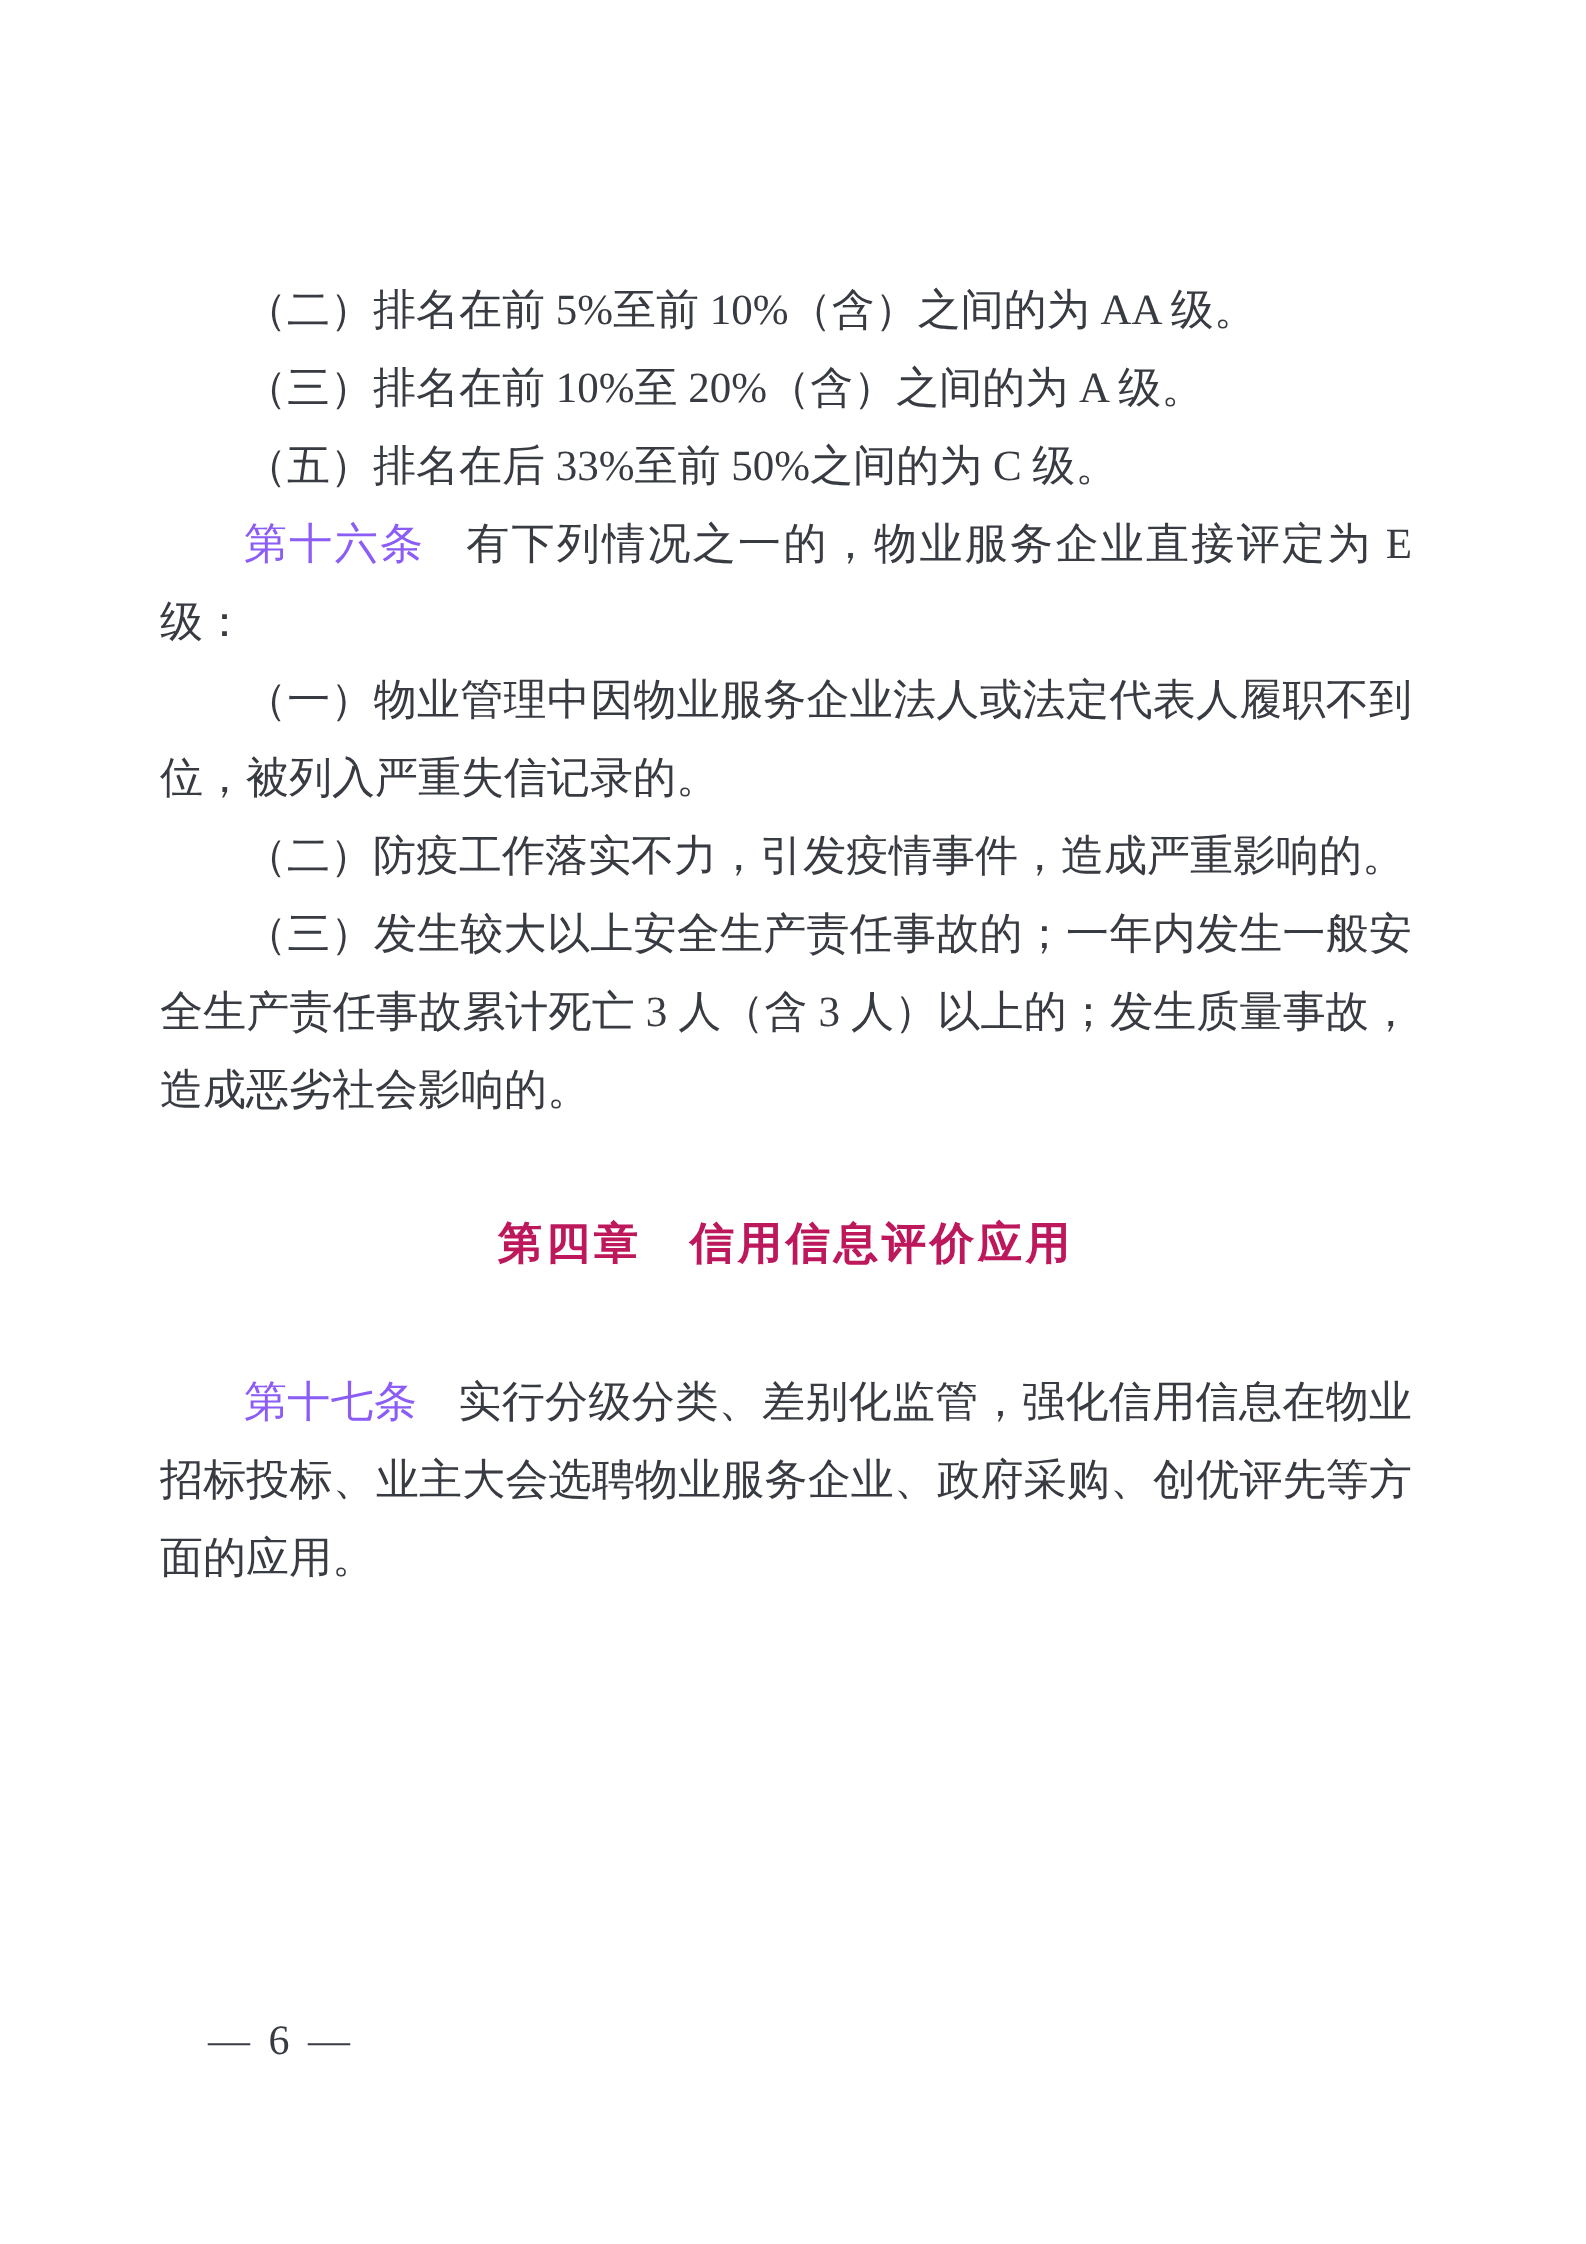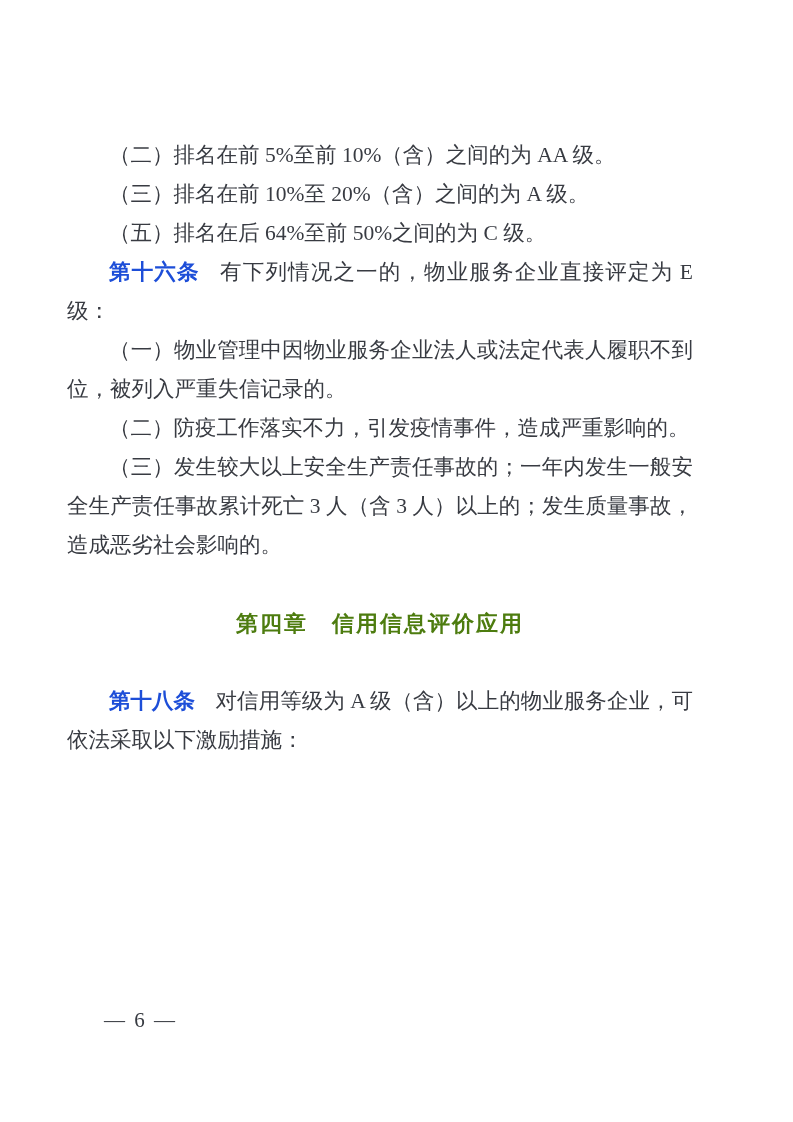--- a/index.html
+++ b/index.html
@@ -8,73 +8,73 @@
     width: 793px;
     height: 1122px;
     background: #ffffff;
     font-family: "Liberation Serif", serif;
     color: #383b42;
     overflow: hidden;
   }
   .content {
     position: absolute;
     top: 136px;
-    left: 67px;
+    left: 80px;
     width: 626px;
     font-size: 21.5px;
     line-height: 39px;
     text-align: justify;
   }
   .para {
     margin: 0;
     text-indent: 42px;
   }
   .article-label {
-    font-weight: bold;
-    color: #1d4ed8;
+    font-weight: normal;
+    color: #8b5cf6;
     margin-right: 0.95em;
   }
   .chapter-heading {
     margin: 39px 0;
     font-size: 22px;
     line-height: 39px;
     font-weight: bold;
-    color: #4d7c0f;
+    color: #be185d;
     text-align: center;
     text-indent: 0;
     letter-spacing: 2px;
-    font-family: Liberation Serif, serif;
+    font-family: Liberation Mono, monospace;
   }
   .footer {
     position: absolute;
     left: 104px;
     top: 1005px;
     font-size: 21px;
     line-height: 30px;
     color: #383b42;
     letter-spacing: 2px;
   }
 </style>
 </head>
 <body>
 
 <div class="page">
   <div class="content">
 
     <p class="para"><span>（二）排名在前 5%至前 10%（含）之间的为 AA 级。</span></p>
     <p class="para"><span>（三）排名在前 10%至 20%（含）之间的为 A 级。</span></p>
-    <p class="para"><span>（五）排名在后 64%至前 50%之间的为 C 级。</span></p>
+    <p class="para"><span>（五）排名在后 33%至前 50%之间的为 C 级。</span></p>
 
     <p class="para"><span class="article-label">第十六条</span><span>有下列情况之一的，物业服务企业直接评定为 E 级：</span></p>
 
     <p class="para"><span>（一）物业管理中因物业服务企业法人或法定代表人履职不到位，被列入严重失信记录的。</span></p>
     <p class="para"><span>（二）防疫工作落实不力，引发疫情事件，造成严重影响的。</span></p>
     <p class="para"><span>（三）发生较大以上安全生产责任事故的；一年内发生一般安全生产责任事故累计死亡 3 人（含 3 人）以上的；发生质量事故，造成恶劣社会影响的。</span></p>
 
     <h2 class="chapter-heading">第四章　信用信息评价应用</h2>
 
+    <p class="para"><span class="article-label">第十七条</span><span>实行分级分类、差别化监管，强化信用信息在物业招标投标、业主大会选聘物业服务企业、政府采购、创优评先等方面的应用。</span></p>
 
-    <p class="para"><span class="article-label">第十八条</span><span>对信用等级为 A 级（含）以上的物业服务企业，可依法采取以下激励措施：</span></p>
 
   </div>
 
   <div class="footer">— 6 —</div>
 </div>
 
 </body></html>

